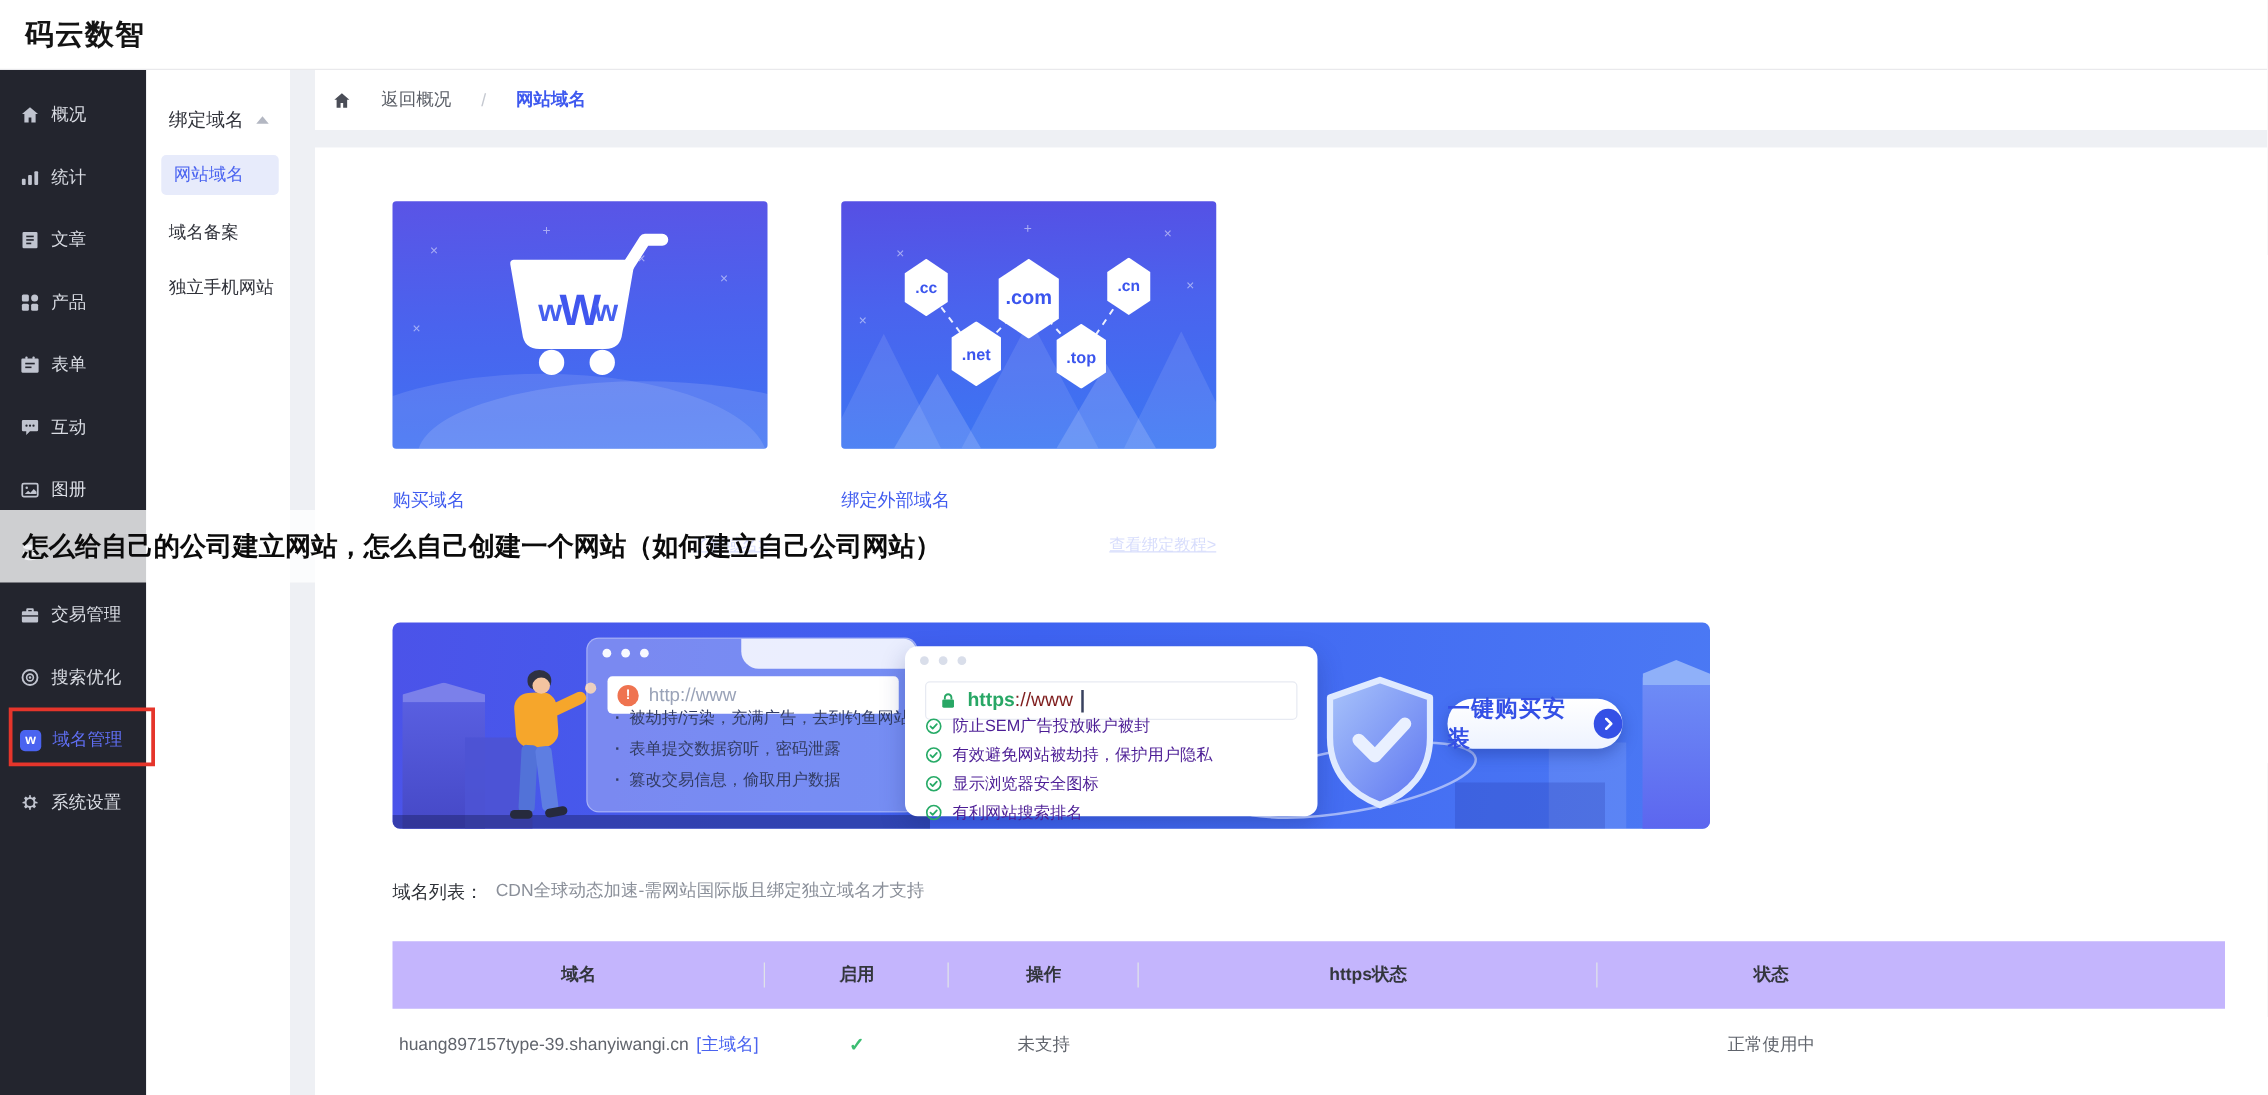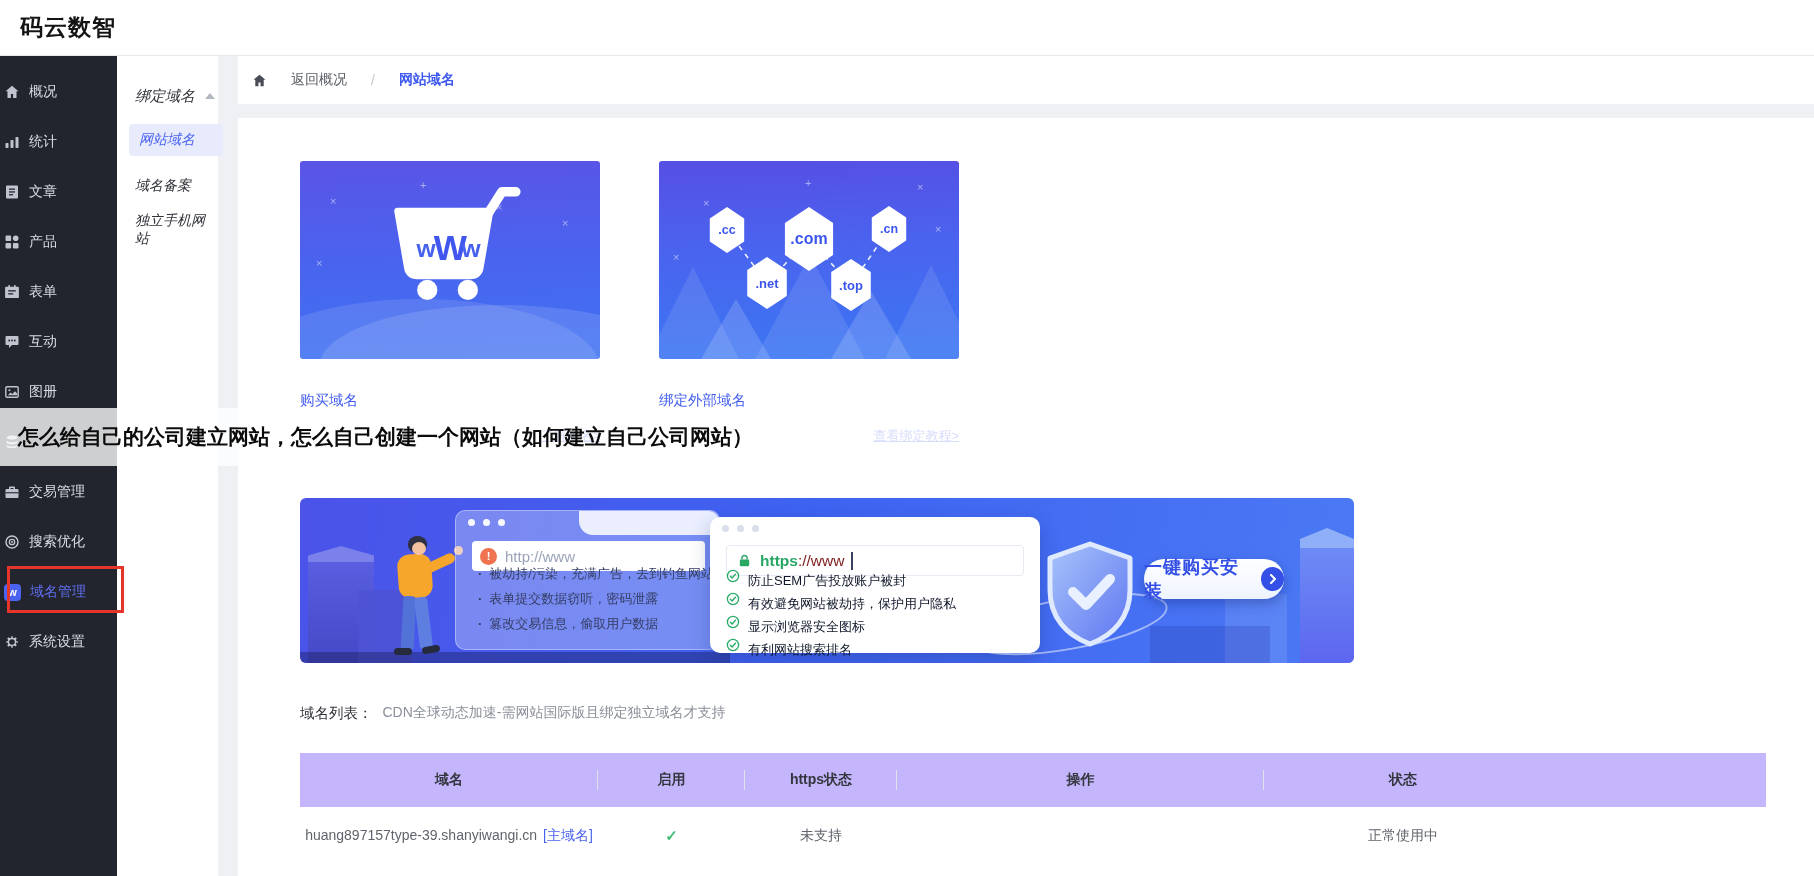--- a/index.html
+++ b/index.html
@@ -8,27 +8,27 @@
 
   
   .header { height:56px; background:#fff; border-bottom:1px solid #e9e9ec; display:flex; align-items:center; padding-left:20px; }
   .logo { font-size:23px; font-weight:bold; color:#141414; letter-spacing:1px; }
 
   
   .body-row { display:flex; height:820px; }
 
   
   .sidebar { width:117px; background:#23252e; padding-top:11px; flex:none; }
-  .sb-item { height:50px; display:flex; align-items:center; padding-left:4px; gap:9px; color:#d9dce3; font-size:14px; cursor:pointer; }
+  .sb-item { height:50px; display:flex; align-items:center; padding-left:16px; gap:9px; color:#d9dce3; font-size:14px; cursor:pointer; }
   .sb-item svg { width:16px; height:16px; fill:#c0c4cf; flex:none; }
   .sb-item.active { color:#5f6ef2; }
   .w-badge { width:17px; height:17px; background:#4a63f0; border-radius:4px; color:#fff; font-size:11px; font-weight:bold; display:flex; align-items:center; justify-content:center; flex:none; }
 
   
-  .submenu { width:101px; background:#fff; flex:none;font-style:italic; }
+  .submenu { width:115px; background:#fff; flex:none; }
   .sm-group { margin:24px 0 0 18px; height:32px; display:flex; align-items:center; color:#30323a; font-size:15px; position:relative; cursor:pointer; }
   .sm-caret { position:absolute; left:70px; top:13px; width:0; height:0; border-left:5px solid transparent; border-right:5px solid transparent; border-bottom:6px solid #b3b7c2; }
   .sm-item { height:44px; display:flex; align-items:center; padding-left:18px; color:#30323a; font-size:14px; cursor:pointer; }
   .sm-item.active { height:32px; width:94px; margin:12px 0 8px 12px; padding-left:10px; background:#e7ebfb; border-radius:4px; color:#4a63f0; }
 
   
   .main { flex:1; margin-left:20px; display:flex; flex-direction:column; }
   .breadcrumb-bar { height:48px; background:#fff; display:flex; align-items:center; padding-left:14px; gap:24px; font-size:14px; }
   .breadcrumb-bar svg { width:15px; height:15px; fill:#4a4d57; }
   .bc-back { color:#5a5e66; cursor:pointer; }
@@ -79,21 +79,21 @@
   .bullets div { font-size:13px; color:#333d63; line-height:25px; }
   .bullets div::before { content:"·"; font-weight:bold; margin-right:7px; }
 
   .bcard2 { position:absolute; left:410px; top:19px; width:330px; height:136px; background:#fff; border-radius:10px; box-shadow:0 8px 20px rgba(25,40,110,.28); z-index:4; }
   .addr2 { position:absolute; left:16px; top:28px; width:298px; height:31px; border:1.5px solid #e7eaf2; border-radius:4px; display:flex; align-items:center; padding-left:10px; }
   .addr2 svg { width:15px; height:15px; margin-right:8px; }
   .scheme { font-size:15.5px; font-weight:600; color:#28a765; }
   .rest { font-size:15.5px; color:#7f1d1d; }
   .cursorbar { display:inline-block; width:2px; height:18px; background:#39415f; margin-left:7px; }
   .checklist { position:absolute; left:16px; top:52px; }
-  .checklist div { display:flex; gap:8px; font-size:13px; color:#0f172a; font-weight:500; line-height:23px; }
+  .checklist div { display:flex; align-items:center; gap:8px; font-size:13px; color:#4c1d95; font-weight:500; line-height:23px; }
   .checklist svg { width:14px; height:14px; flex:none; }
 
   .shield-wrap { position:absolute; left:640px; top:30px; width:240px; height:135px; z-index:5; pointer-events:none; }
   .cta { position:absolute; left:844px; top:61px; width:140px; height:40px; border-radius:21px; background:linear-gradient(#ffffff,#eef3ff); box-shadow:0 5px 12px rgba(18,38,120,.35); display:flex; align-items:center; justify-content:center; gap:8px; cursor:pointer; z-index:6; }
   .cta-label { font-size:18px; font-weight:bold; color:#3450e6; letter-spacing:1px; }
   .cta-circle { width:24px; height:24px; border-radius:50%; background:#3450e6; display:flex; align-items:center; justify-content:center; }
   .cta-circle svg { width:10px; height:10px; }
 
   
   .list-row { margin-top:40px; height:20px; display:flex; align-items:center; font-size:14.5px; }
@@ -412,22 +412,22 @@
 
       <div class="list-row">
         <span class="list-label">域名列表：</span>
         <span class="list-note">CDN全球动态加速-需网站国际版且绑定独立域名才支持</span>
       </div>
 
       <div class="table">
         <div class="thead">
           <div class="th divided">域名</div>
           <div class="th divided">启用</div>
+          <div class="th divided">操作</div>
           <div class="th divided">https状态</div>
-          <div class="th divided">操作</div>
           <div class="th">状态</div>
           <div class="th"></div>
         </div>
         <div class="trow">
           <div class="td">
             <span>huang897157type-39.shanyiwangi.cn</span><span class="tag">[主域名]</span>
           </div>
           <div class="td check">✓</div>
           <div class="td">未支持</div>
           <div class="td"></div>

